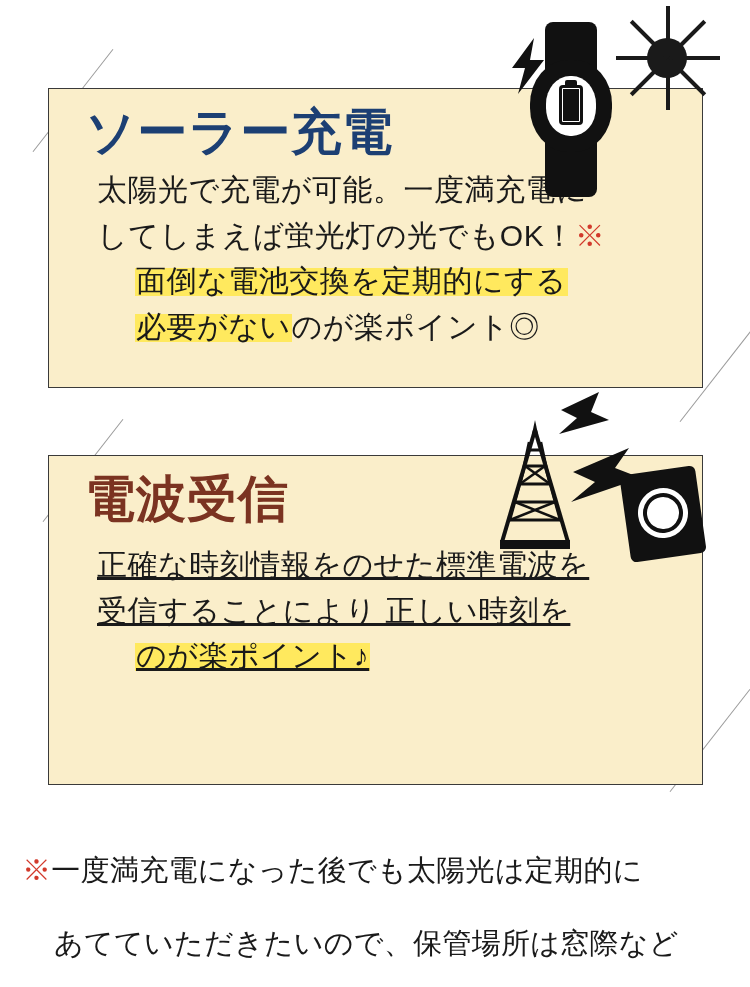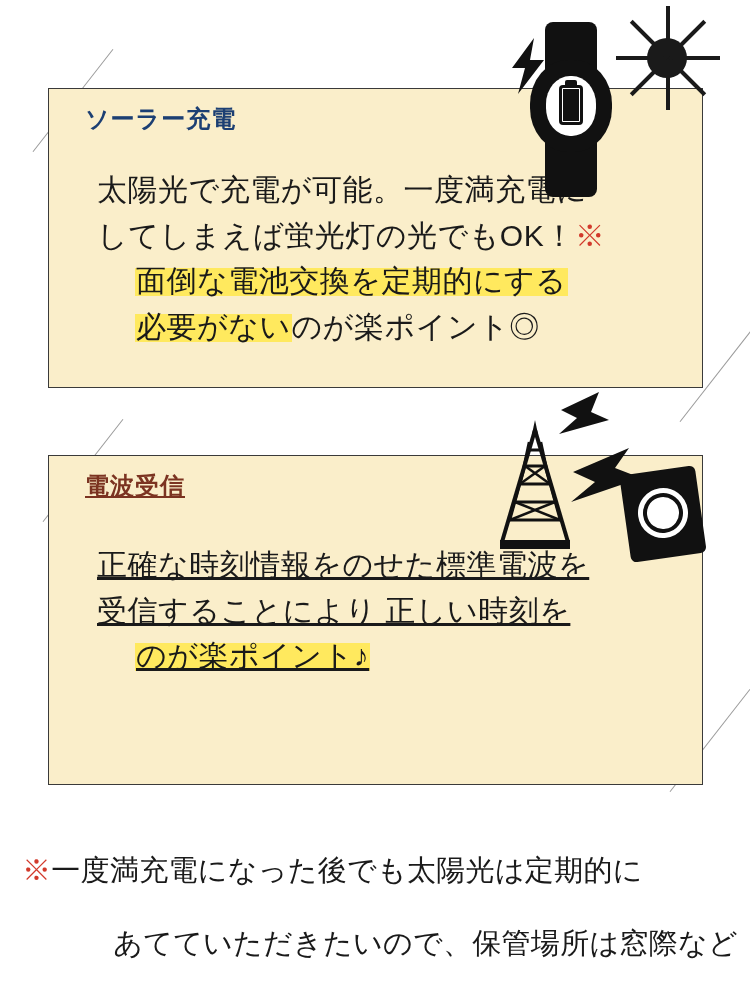--- a/index.html
+++ b/index.html
@@ -46,27 +46,27 @@
     left: 48px;
     top: 455px;
     width: 655px;
     height: 330px;
   }
 
   .card-title {
     position: absolute;
     left: 36px;
     top: 18px;
-    font-size: 24px;
+    font-size: 50px;
     font-weight: bold;
     letter-spacing: 1px;
     line-height: 1;
   }
   #title-solar { color: #1c3f73; }
-  #title-radio { color: #7b3321; text-decoration: underline; }
+  #title-radio { color: #7b3321; }
 
   .card-body {
     position: absolute;
     left: 48px;
     font-size: 30px;
     line-height: 1.52;
     color: #1a1a1a;
     letter-spacing: 0.5px;
     width: 600px;
   }
@@ -90,21 +90,21 @@
     left: 22px;
     top: 820px;
     width: 716px;
     font-size: 29px;
     line-height: 1.55;
     color: #1a1a1a;
     letter-spacing: 0.3px;
   }
   #footnote .fn-line { white-space: nowrap; margin-top: 28px; }
   #footnote .fn-mark { color: #d2392b; }
-  .indent { padding-left: 32px; text-align: right; }
+  .indent { padding-left: 32px; }
 
   
   .art { position: absolute; }
 
   
   #sun { left: 612px; top: 8px; width: 110px; height: 110px; }
   #sun .core {
     position: absolute; left: 35px; top: 30px;
     width: 40px; height: 40px; border-radius: 50%;
     background: #1a1a1a;

